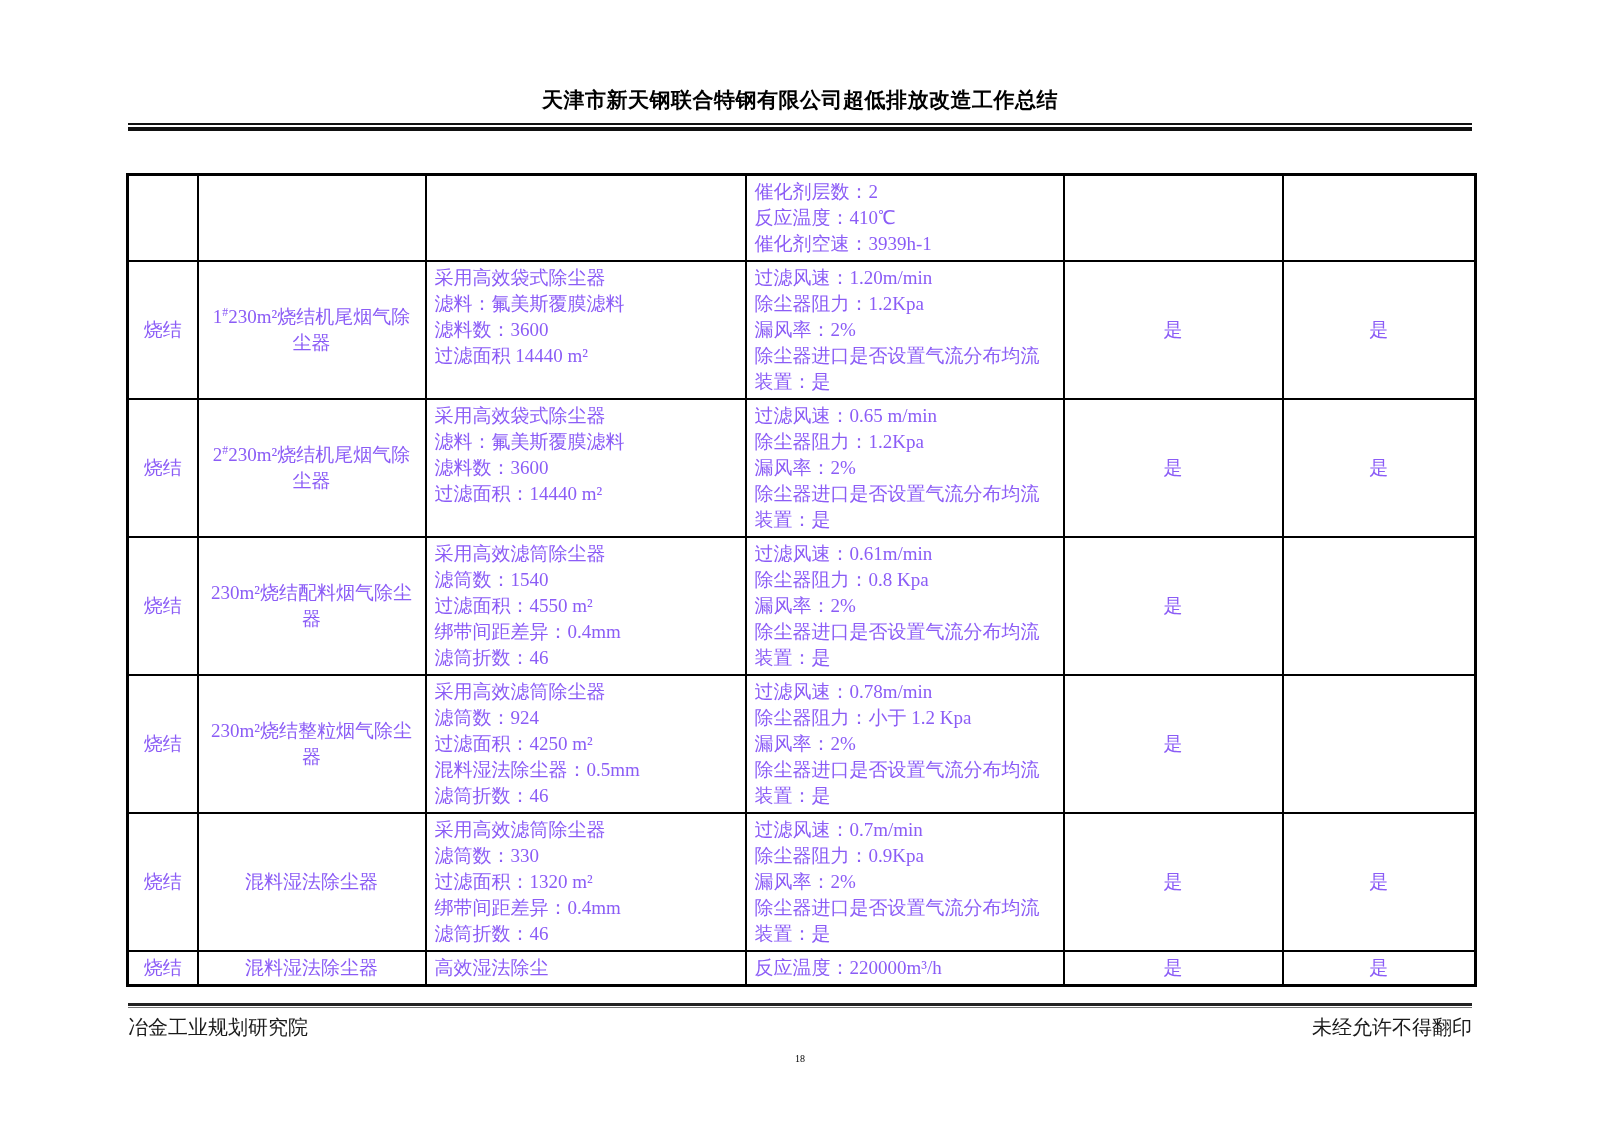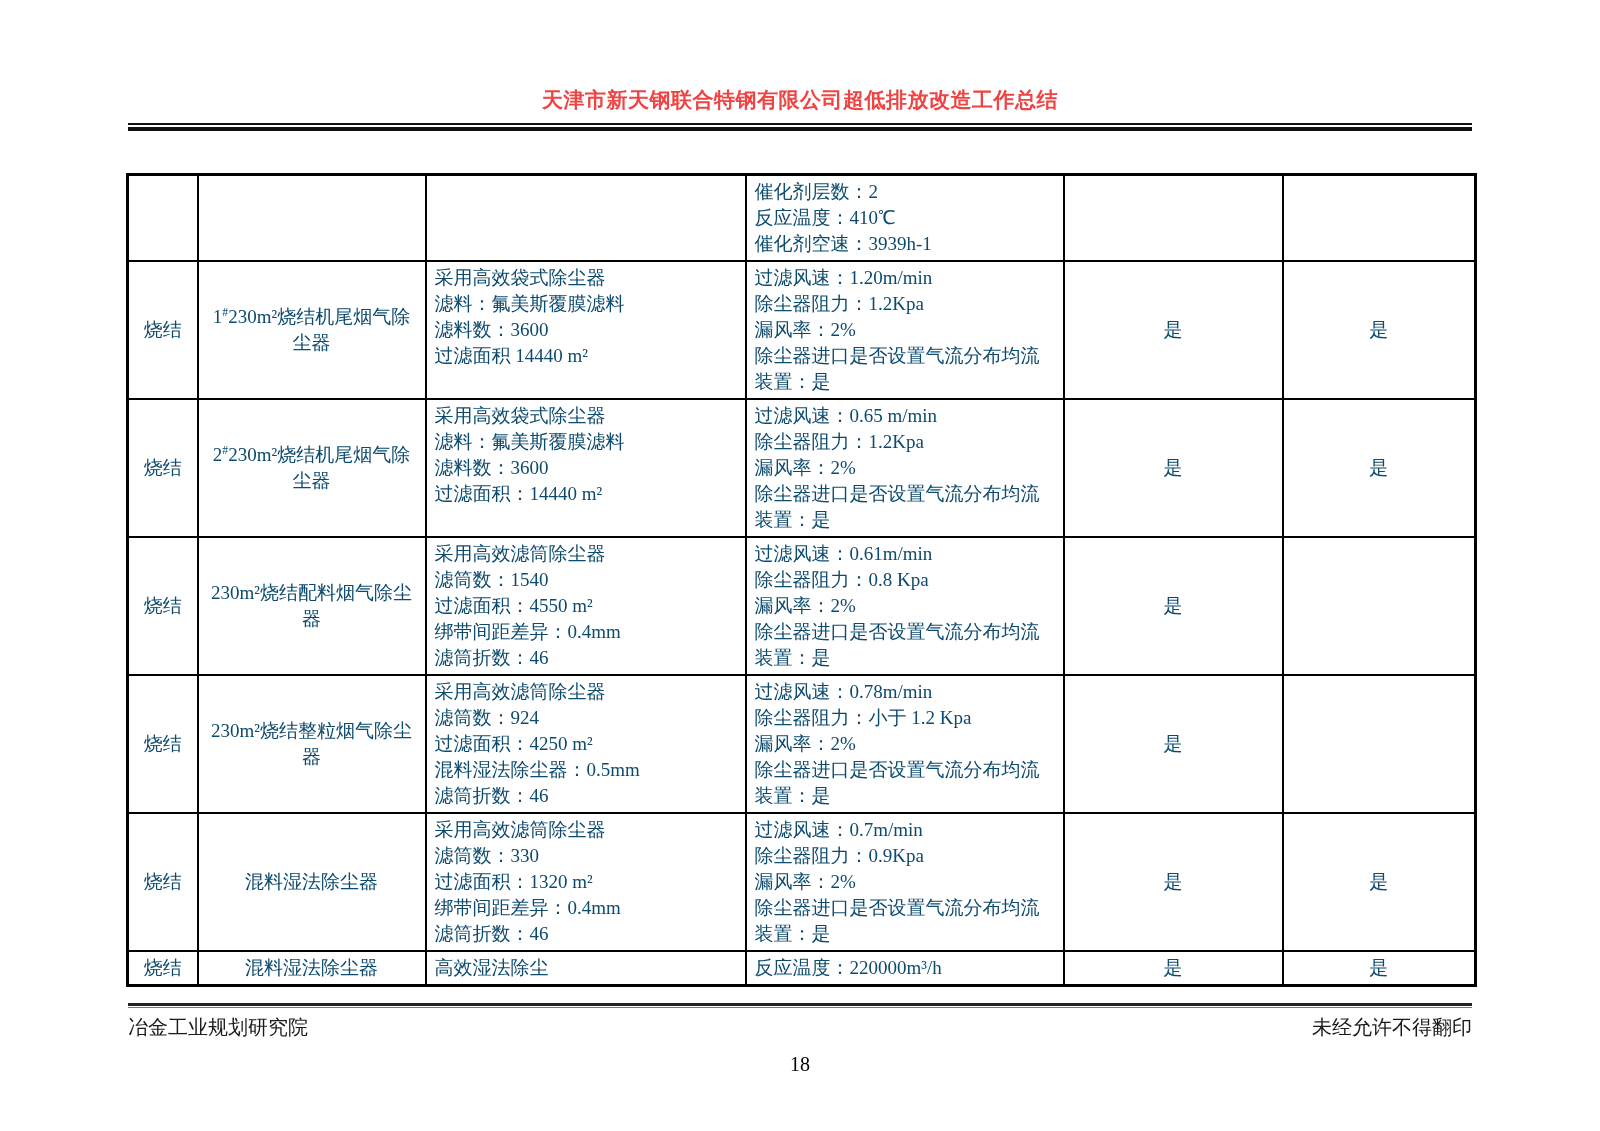--- a/index.html
+++ b/index.html
@@ -12,58 +12,58 @@
   }
   .page { position: relative; width: 1600px; height: 1131px; overflow: hidden; }
 
   .doc-title {
     margin-top: 86px;
     text-align: center;
     font-family: "Liberation Sans", sans-serif;
     font-weight: bold;
     font-size: 21px;
     letter-spacing: 0.5px;
-    color: #ef4444;
+    color: #000000;
   }
   .head-rule { width: 1344px; margin: 9px auto 0 auto; }
   .head-rule .thin  { height: 2px; background: #111; }
   .head-rule .gap   { height: 2px; background: transparent; }
   .head-rule .thick { height: 4px; background: #111; }
 
   table.doc-table {
     margin: 42px 0 0 126px;
     width: 1348px;
     border-collapse: collapse;
     table-layout: fixed;
     border: 3px solid #000;
   }
   table.doc-table td {
     border: 2px solid #000;
     font-size: 19px;
     line-height: 26px;
     padding: 3px 8px;
-    color: #0c4a6e;
+    color: #8b5cf6;
     word-break: break-all;
   }
   td.c-center { text-align: center; vertical-align: middle; }
   td.c-left   { text-align: left;   vertical-align: top; }
   td.c-left div { text-align: left; }
   sup { font-size: 0.62em; line-height: 0; }
 
   .foot-rule { width: 1344px; margin: 16px auto 0 auto; }
   .foot-rule .thick { height: 3px; background: #222; }
   .foot-rule .gap   { height: 1px; background: transparent; }
   .foot-rule .thin  { height: 1px; background: #777; }
 
   .footer-row {
     width: 1344px; margin: 6px auto 0 auto;
     display: flex; justify-content: space-between;
     font-size: 20px; color: #1a1a1a;
   }
-  .page-num { text-align: center; margin-top: 12px; font-size: 20px; color: #000; }
+  .page-num { text-align: center; margin-top: 12px; font-size: 10px; color: #000; }
 </style>
 </head>
 <body>
 
 <div class="page">
 
   <div class="doc-title">天津市新天钢联合特钢有限公司超低排放改造工作总结</div>
 
   <div class="head-rule">
     <div class="thin"></div>

